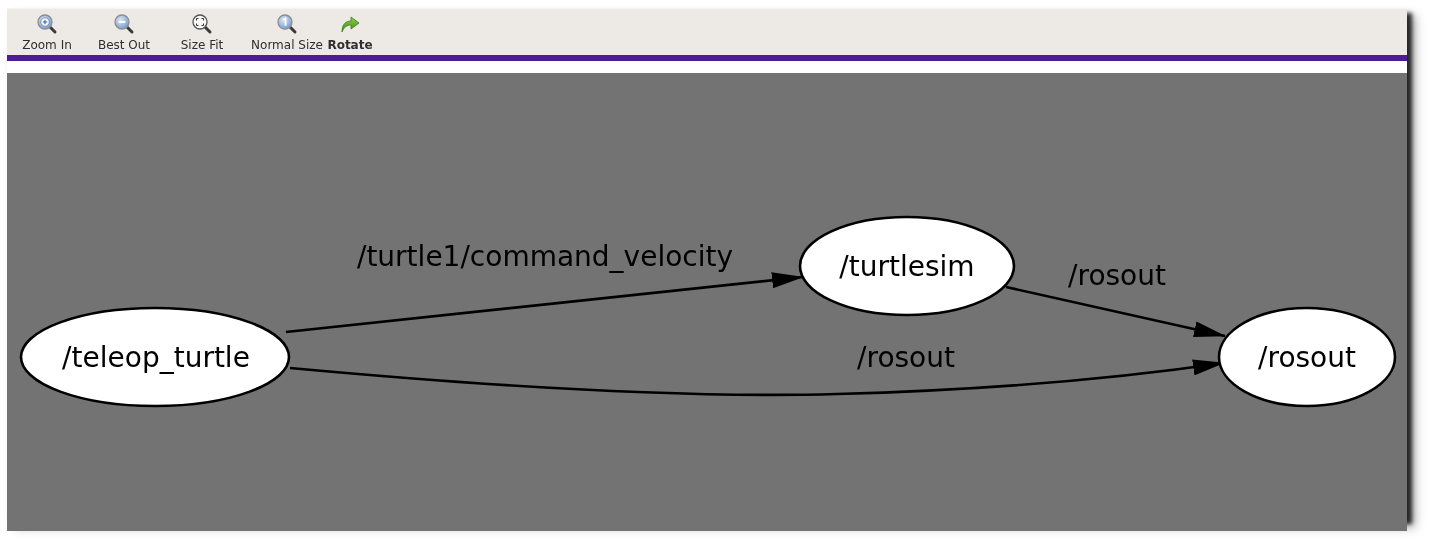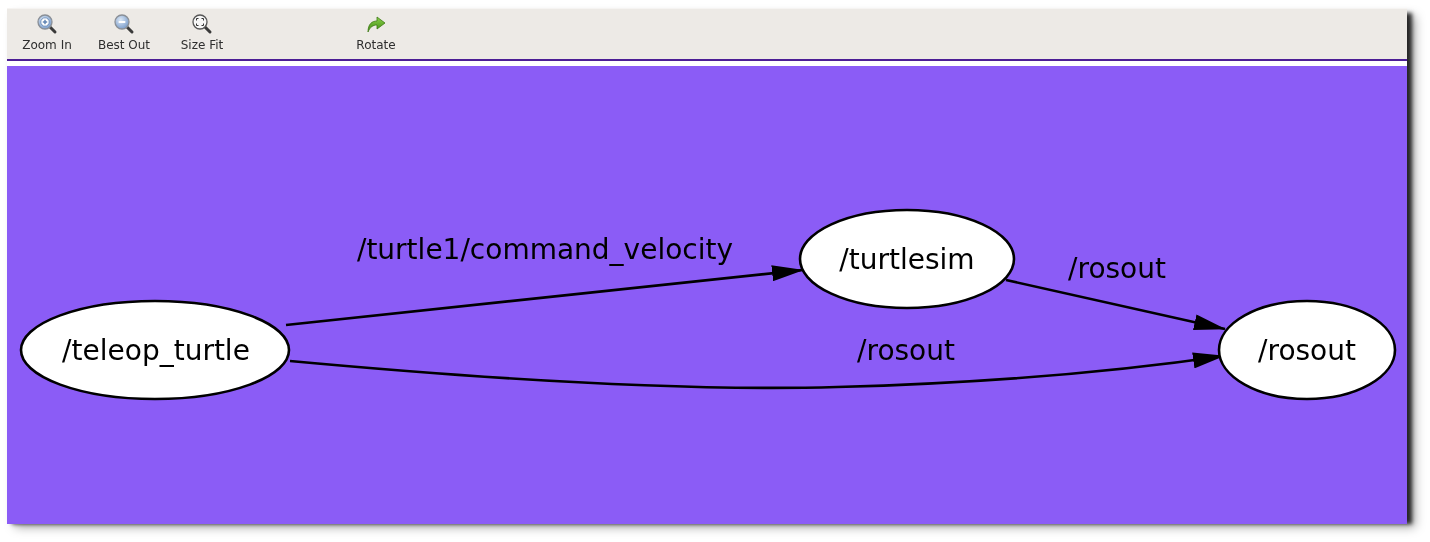--- a/index.html
+++ b/index.html
@@ -20,21 +20,21 @@
     background: #ffffff;
     box-shadow: 5px 5px 4px rgba(0,0,0,0.78), 8px 8px 10px rgba(0,0,0,0.35);
   }
   .toolbar {
     position: absolute;
     left: 0;
     top: 0;
     width: 1400px;
     height: 53px;
     background: #edeae6;
-    border-bottom: 2px solid #4c1d95;
+    border-bottom: 6px solid #4c1d95;
     border-top: 1px solid #f6f4f2;
     box-sizing: border-box;
   }
   .tool {
     position: absolute;
     top: 4px;
     height: 44px;
     display: flex;
     flex-direction: column;
     align-items: center;
@@ -47,24 +47,24 @@
   }
   .tool .label {
     font-size: 12px;
     color: #2e2e2e;
     margin-top: 3px;
     white-space: nowrap;
   }
   .canvas {
     position: absolute;
     left: 0;
-    top: 58px;
+    top: 65px;
     width: 1400px;
     height: 458px;
-    background: #8b5cf6;
+    background: #737373;
   }
   svg.graph {
     position: absolute;
     left: 0;
     top: 0;
   }
   .node-text, .edge-text {
     font-family: "DejaVu Sans", sans-serif;
     font-size: 28px;
     fill: #000000;
@@ -105,22 +105,30 @@
 
     <div class="tool" style="left:168px;width:54px;">
       <svg class="icon" viewBox="0 0 22 22">
         <line x1="13" y1="13" x2="19" y2="19" stroke="#3a3a3a" stroke-width="3" stroke-linecap="round"></line>
         <circle cx="9" cy="9" r="7" fill="#f7f7f7" stroke="#555" stroke-width="1.3"></circle>
         <path d="M5.5 7.5 V5.5 H7.5 M10.5 5.5 H12.5 V7.5 M12.5 10.5 V12.5 H10.5 M7.5 12.5 H5.5 V10.5" fill="none" stroke="#333" stroke-width="1"></path>
       </svg>
       <span class="label">Size Fit</span>
     </div>
 
+    <div class="tool" style="left:238px;width:84px;">
+      <svg class="icon" viewBox="0 0 22 22">
+        <line x1="13" y1="13" x2="19" y2="19" stroke="#3a3a3a" stroke-width="3" stroke-linecap="round"></line>
+        <circle cx="9" cy="9" r="7" fill="url(#lensA)" stroke="#8a8f96" stroke-width="1.3"></circle>
+        <path d="M7.3 6.8 L9.6 5.2 V12.6" fill="none" stroke="#ffffff" stroke-width="1.8" stroke-linejoin="round"></path>
+      </svg>
+      <span class="label">Normal Size</span>
+    </div>
 
-    <div class="tool" style="left:344px;width:50px;">
+    <div class="tool" style="left:318px;width:50px;font-weight:bold;">
       <svg class="icon" viewBox="0 0 22 22">
         <defs>
           <linearGradient id="greenG" x1="0" y1="0" x2="0" y2="1">
             <stop offset="0" stop-color="#8ad14a"></stop>
             <stop offset="1" stop-color="#3f8a12"></stop>
           </linearGradient>
         </defs>
         <path d="M3 19 C3 11 7 8 12 8 V4 L20 10 L12 16 V12 C8 12 5 14 3 19 Z" fill="url(#greenG)" stroke="#3d7a14" stroke-width="0.8" stroke-linejoin="round"></path>
       </svg>
       <span class="label">Rotate</span>

